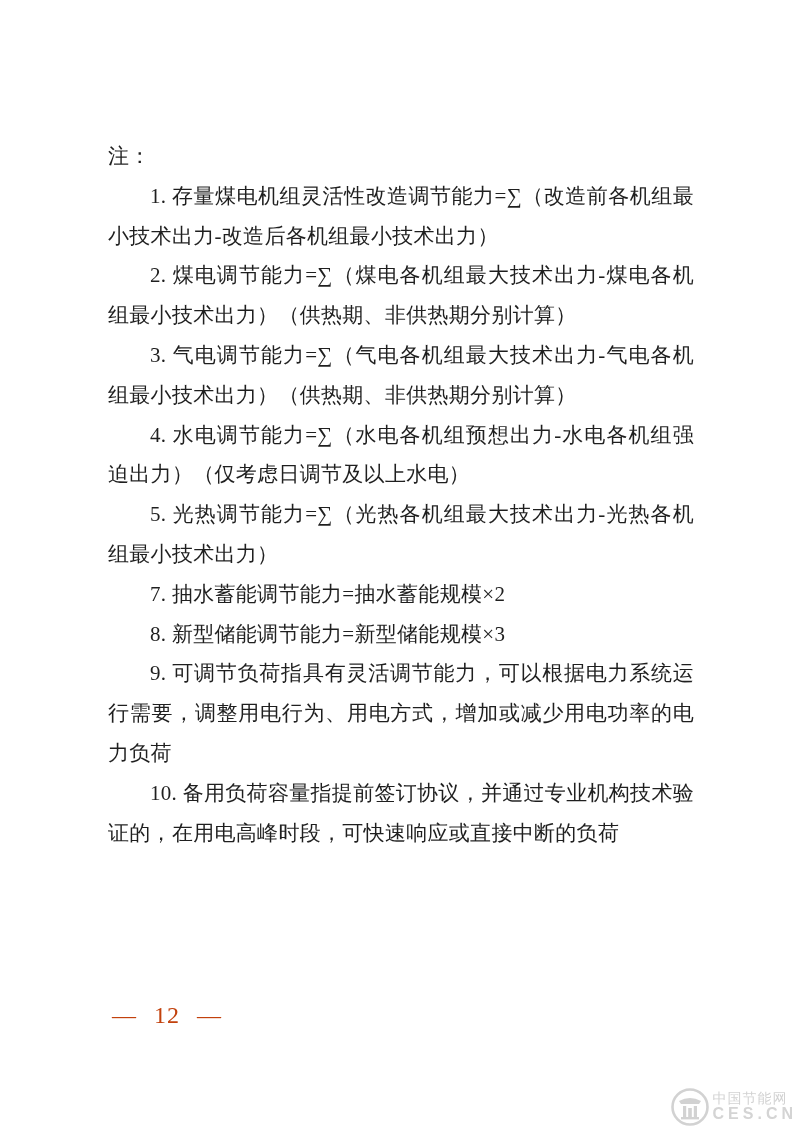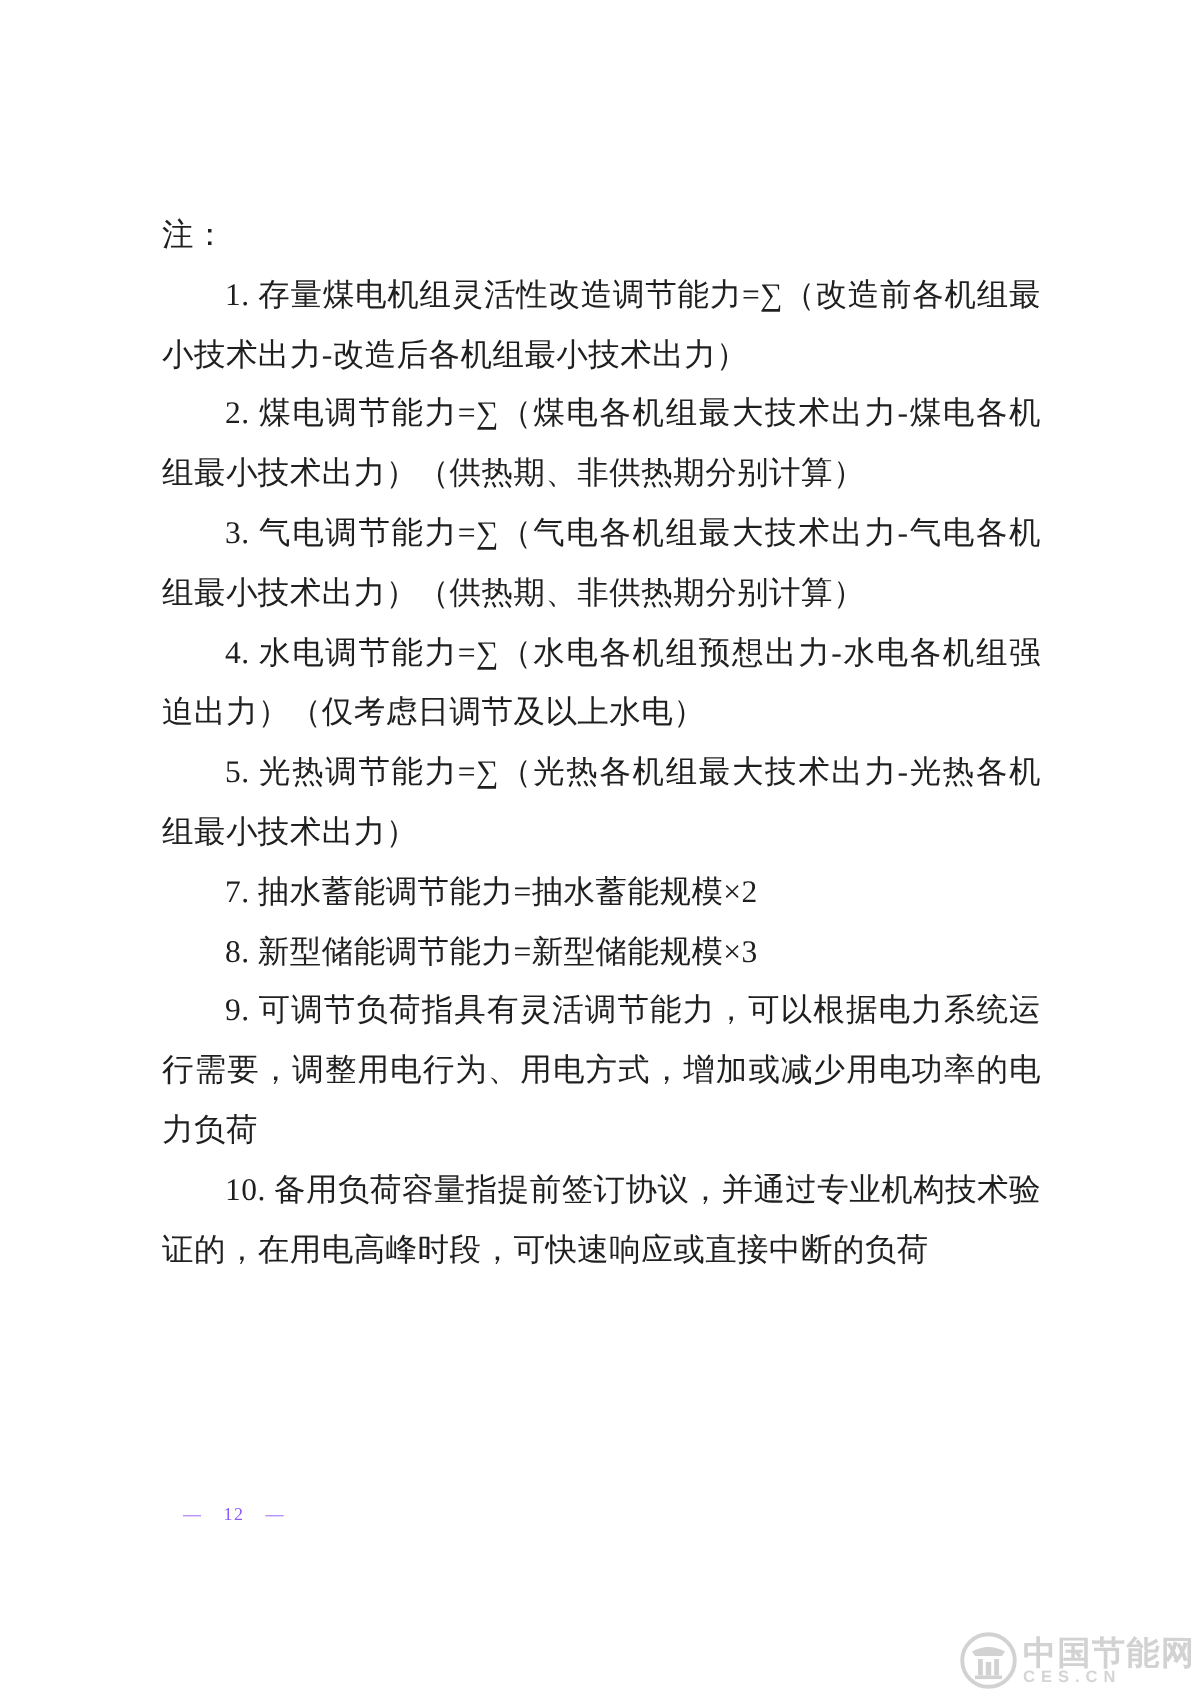--- a/index.html
+++ b/index.html
@@ -21,48 +21,48 @@
     font-size: 21px;
     line-height: 39.8px;
     letter-spacing: 0.3px;
     text-align: justify;
     text-justify: inter-ideograph;
   }
   .note-label { text-indent: 0; }
   .note-para { text-indent: 2em; }
   .page-number {
     position: absolute;
-    left: 122px;
+    left: 112px;
     top: 1002px;
-    font-size: 12px;
+    font-size: 24px;
     letter-spacing: 1px;
     word-spacing: 10px;
-    color: #8b5cf6;
+    color: #c2410c;
   }
   .watermark {
     position: absolute;
     right: 3px;
     bottom: 3px;
     display: flex;
     align-items: center;
     gap: 2px;
     color: #cfcfcf;
     user-select: none;
   }
   .watermark .wm-logo { width: 42px; height: 42px; flex: 0 0 auto; }
   .watermark .wm-text { display: flex; flex-direction: column; line-height: 1.05; }
   .wm-name {
-    font-size: 22px;
-    font-weight: bold;
+    font-size: 14px;
+    font-weight: normal;
     letter-spacing: 1px;
     color: #d2d2d2;
     font-family: "Liberation Sans", "DejaVu Sans", sans-serif;
   }
   .wm-domain {
-    font-size: 11px;
+    font-size: 16px;
     font-weight: bold;
     letter-spacing: 4px;
     color: #d4d4d4;
     font-family: "Liberation Sans", "DejaVu Sans", sans-serif;
   }
 </style>
 </head>
 <body>
 
 <div class="doc-body">

